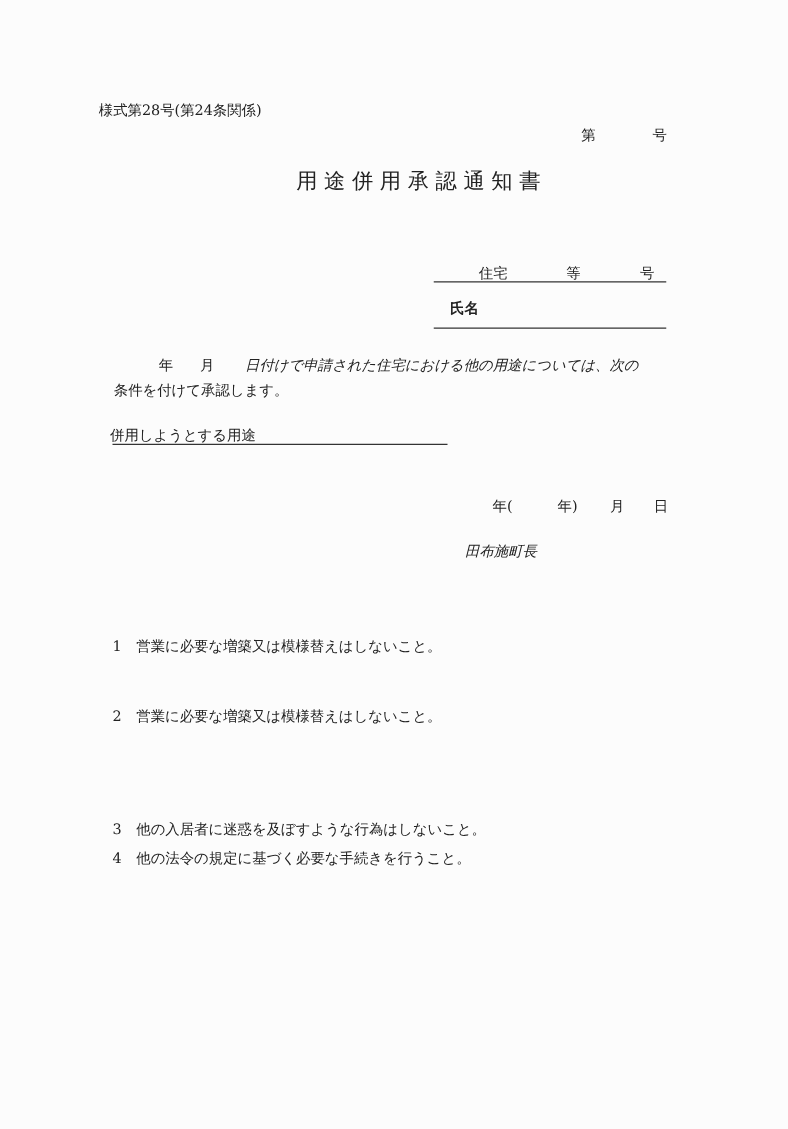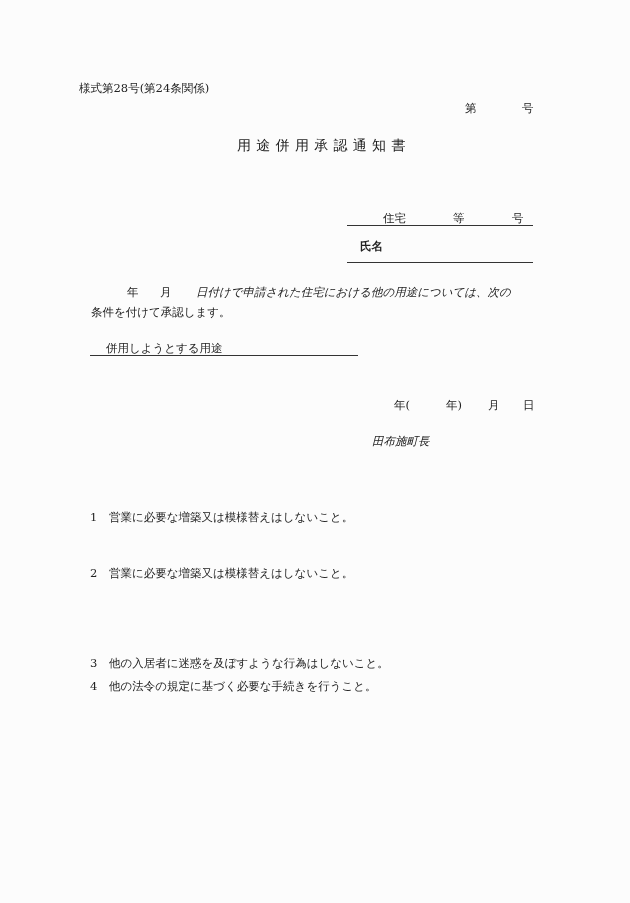--- a/index.html
+++ b/index.html
@@ -16,36 +16,36 @@
       color: #222;
       font-size: 11.5px;
     }
     .abs { position: absolute; white-space: nowrap; line-height: 14px; }
     .uline { border-bottom: 1px solid #333; }
 
     #form-no { left: 79px; top: 81px; text-align: center; }
     #doc-no-dai { left: 465px; top: 101px; }
     #doc-no-go { left: 522px; top: 101px; }
 
-    #title { left: 237px; top: 138px; letter-spacing: 5.3px; font-size: 14px; }
+    #title { left: 237px; top: 138px; letter-spacing: 5.3px; font-size: 17px; }
 
     #addr-line { left: 347px; top: 211px; width: 186px; height: 14px; }
     #addr-jutaku { left: 383px; top: 211px; }
     #addr-to { left: 453px; top: 211px; }
     #addr-go { left: 512px; top: 211px; }
 
     #name-line { left: 347px; top: 248px; width: 186px; height: 14px; }
     #name-label { left: 360px; top: 239px; font-weight: bold; }
     #body-nen { left: 127px; top: 285px; }
     #body-tsuki { left: 160px; top: 285px; }
     #body-rest { left: 196px; top: 285px; font-style: italic; }
     #body-line2 { left: 91px; top: 305px; }
 
     #purpose-line { left: 90px; top: 341px; width: 268px; height: 14px; }
-    #purpose-label { left: 106px; top: 341px; }
+    #purpose-label { left: 88px; top: 341px; }
 
     #date-nen1 { left: 394px; top: 398px; }
     #date-nen2 { left: 446px; top: 398px; }
     #date-tsuki { left: 488px; top: 398px; }
     #date-hi { left: 523px; top: 398px; }
 
     #mayor { left: 372px; top: 434px; font-style: italic; }
 
     .cond { left: 90px; }
     .cond .num { display: inline-block; width: 19px; }

